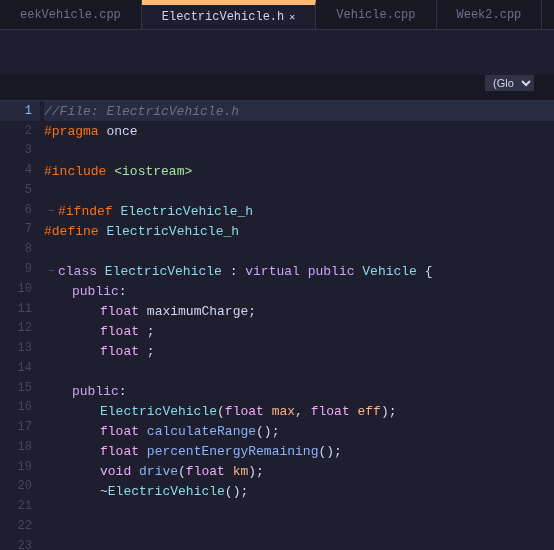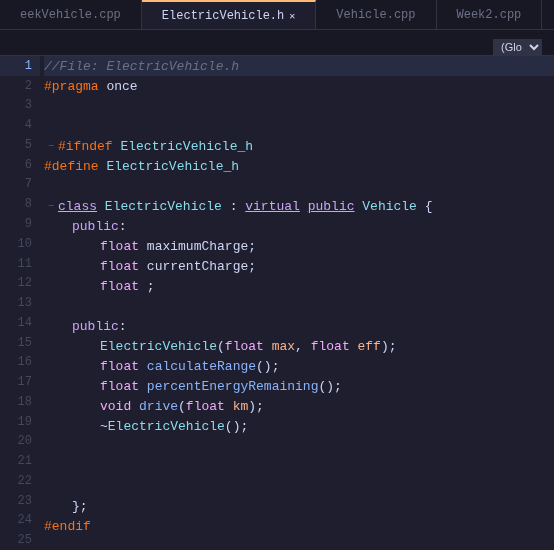--- a/index.html
+++ b/index.html
@@ -31,42 +31,43 @@
       border-right: 1px solid #313244;
       white-space: nowrap;
       cursor: pointer;
       min-width: 90px;
       justify-content: center;
       gap: 5px;
     }
     .tab.active {
       background: #1e1e2e;
       color: #cdd6f4;
-      border-top: 2px solid #fdba74;
+      border-top: 5px solid #fdba74;
     }
     .tab .close-icon {
       font-size: 10px;
       color: #6c7086;
       cursor: pointer;
     }
     .tab.active .close-icon {
       color: #cdd6f4;
     }
 
     
     .debug-bar {
       display: flex;
-      align-items: flex-end;
+      align-items: flex-start;
       background: #181825;
       height: 26px;
-      padding: 0 12px;
+      padding: 0 20px;
       border-bottom: 1px solid #313244;
       font-size: 12px;
       color: #cdd6f4;
       gap: 8px;
+      margin-top: 45px;
     }
     .debug-bar-title {
       flex: 1;
       color: #cdd6f4;
       font-size: 12px;
     }
     .debug-dropdown {
       background: #313244;
       color: #cdd6f4;
       border: none;
@@ -131,21 +132,21 @@
       font-size: 10px;
       cursor: pointer;
       flex-shrink: 0;
     }
 
     
     .kw-comment   { color: #6c7086; font-style: italic; }
     .kw-preprocessor { color: #f97316; }
     .kw-type      { color: #f0abfc; }
     .kw-classname { color: #89dceb; }
-    .kw-keyword   { color: #cba6f7; text-decoration: underline; }
+    .kw-keyword   { color: #cba6f7; }
     .kw-access    { color: #cba6f7; }
     .kw-member    { color: #cdd6f4; }
     .kw-method    { color: #89b4fa; }
     .kw-param     { color: #fab387; }
     .kw-header    { color: #a6e3a1; }
   </style>
 </head>
 <body>
 
 <div class="tab-bar">
@@ -196,28 +197,29 @@
       <div class="line-num">21</div>
       <div class="line-num">22</div>
       <div class="line-num">23</div>
       <div class="line-num">24</div>
       <div class="line-num">25</div>
     </div>
   <div class="code-area" id="code-area">
       <div class="code-line highlighted"><span class="kw-comment">//File: ElectricVehicle.h</span></div>
       <div class="code-line"><span class="kw-preprocessor">#pragma</span><span> once</span></div>
       <div class="code-line"></div>
+      <div class="code-line"><span class="kw-preprocessor">#include</span><span> </span><span class="kw-header">&lt;iostream&gt;</span></div>
       <div class="code-line"></div>
       <div class="code-line"><span class="fold-indicator">−</span><span class="kw-preprocessor">#ifndef</span><span> </span><span class="kw-classname">ElectricVehicle_h</span></div>
       <div class="code-line"><span class="kw-preprocessor">#define</span><span> </span><span class="kw-classname">ElectricVehicle_h</span></div>
       <div class="code-line"></div>
       <div class="code-line"><span class="fold-indicator">−</span><span class="kw-keyword">class</span><span> </span><span class="kw-classname">ElectricVehicle</span><span> : </span><span class="kw-keyword">virtual</span><span> </span><span class="kw-keyword">public</span><span> </span><span class="kw-classname">Vehicle</span><span> {</span></div>
       <div class="code-line"><span style="display:inline-block;width:28px"></span><span class="kw-access">public</span><span>:</span></div>
       <div class="code-line"><span style="display:inline-block;width:56px"></span><span class="kw-type">float</span><span> </span><span class="kw-member">maximumCharge</span><span>;</span></div>
-      <div class="code-line"><span style="display:inline-block;width:56px"></span><span class="kw-type">float</span><span> </span><span class="kw-member">currentCharge</span><span>;</span></div>
+      <div class="code-line"><span style="display:inline-block;width:56px"></span><span class="kw-type">float</span><span> </span><span>;</span></div>
       <div class="code-line"><span style="display:inline-block;width:56px"></span><span class="kw-type">float</span><span> </span><span>;</span></div>
       <div class="code-line"></div>
       <div class="code-line"><span style="display:inline-block;width:28px"></span><span class="kw-access">public</span><span>:</span></div>
       <div class="code-line"><span style="display:inline-block;width:56px"></span><span class="kw-classname">ElectricVehicle</span><span>(</span><span class="kw-type">float</span><span> </span><span class="kw-param">max</span><span>, </span><span class="kw-type">float</span><span> </span><span class="kw-param">eff</span><span>);</span></div>
       <div class="code-line"><span style="display:inline-block;width:56px"></span><span class="kw-type">float</span><span> </span><span class="kw-method">calculateRange</span><span>();</span></div>
       <div class="code-line"><span style="display:inline-block;width:56px"></span><span class="kw-type">float</span><span> </span><span class="kw-method">percentEnergyRemaining</span><span>();</span></div>
       <div class="code-line"><span style="display:inline-block;width:56px"></span><span class="kw-type">void</span><span> </span><span class="kw-method">drive</span><span>(</span><span class="kw-type">float</span><span> </span><span class="kw-param">km</span><span>);</span></div>
       <div class="code-line"><span style="display:inline-block;width:56px"></span><span>~</span><span class="kw-classname">ElectricVehicle</span><span>();</span></div>
       <div class="code-line"></div>
       <div class="code-line"></div>

